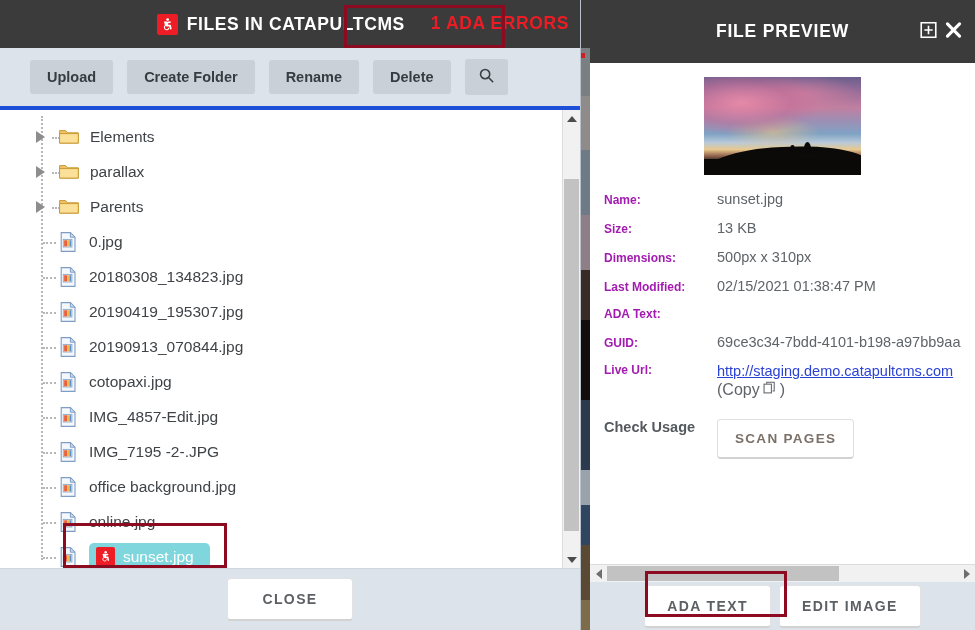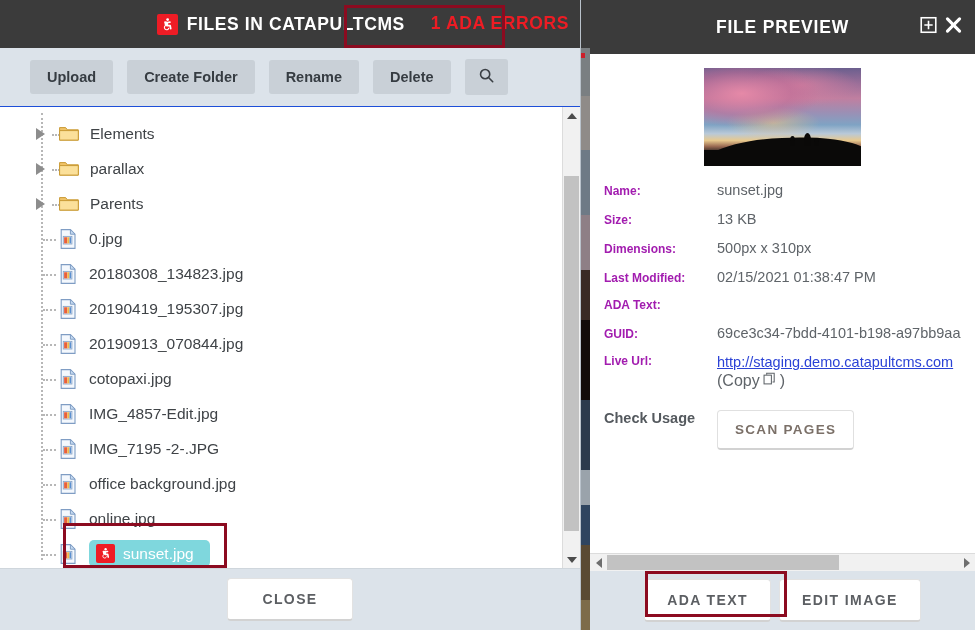--- a/index.html
+++ b/index.html
@@ -153,21 +153,21 @@
     display: inline-flex;
     align-items: center;
     justify-content: center;
   }
 
   
   .fm-tree-area {
     flex: 1 1 auto;
     background: #ffffff;
     margin: 0;
-    border-top: 1px solid #1d4ed8;
+    border-top: 4px solid #1d4ed8;
     display: flex;
     position: relative;
     overflow: hidden;
   }
   .fm-tree {
     flex: 1 1 auto;
     padding: 9px 0 6px 0;
     overflow: hidden;
     position: relative;
   }
@@ -327,21 +327,21 @@
     top: 0;
     width: 385px;
     height: 630px;
     background: #dce3ea;
     display: flex;
     flex-direction: column;
     z-index: 10;
     overflow: hidden;
   }
   .pv-header {
-    height: 54px;
+    height: 63px;
     background: #3b3b3b;
     display: flex;
     align-items: center;
     justify-content: center;
     position: relative;
     flex: 0 0 auto;
   }
   .pv-title {
     color: #ffffff;
     font-size: 17.5px;
@@ -507,21 +507,21 @@
   .hs-thumb {
     position: absolute;
     top: 1px; bottom: 1px;
     left: 0;
     width: 66%;
     background: #c2c2c2;
     cursor: pointer;
   }
 
   .pv-footer {
-    height: 59px;
+    height: 48px;
     background: #dce3ea;
     display: flex;
     align-items: center;
     justify-content: center;
     gap: 8px;
     flex: 0 0 auto;
     position: relative;
     box-sizing: border-box;
   }
   #annot-adatext {

